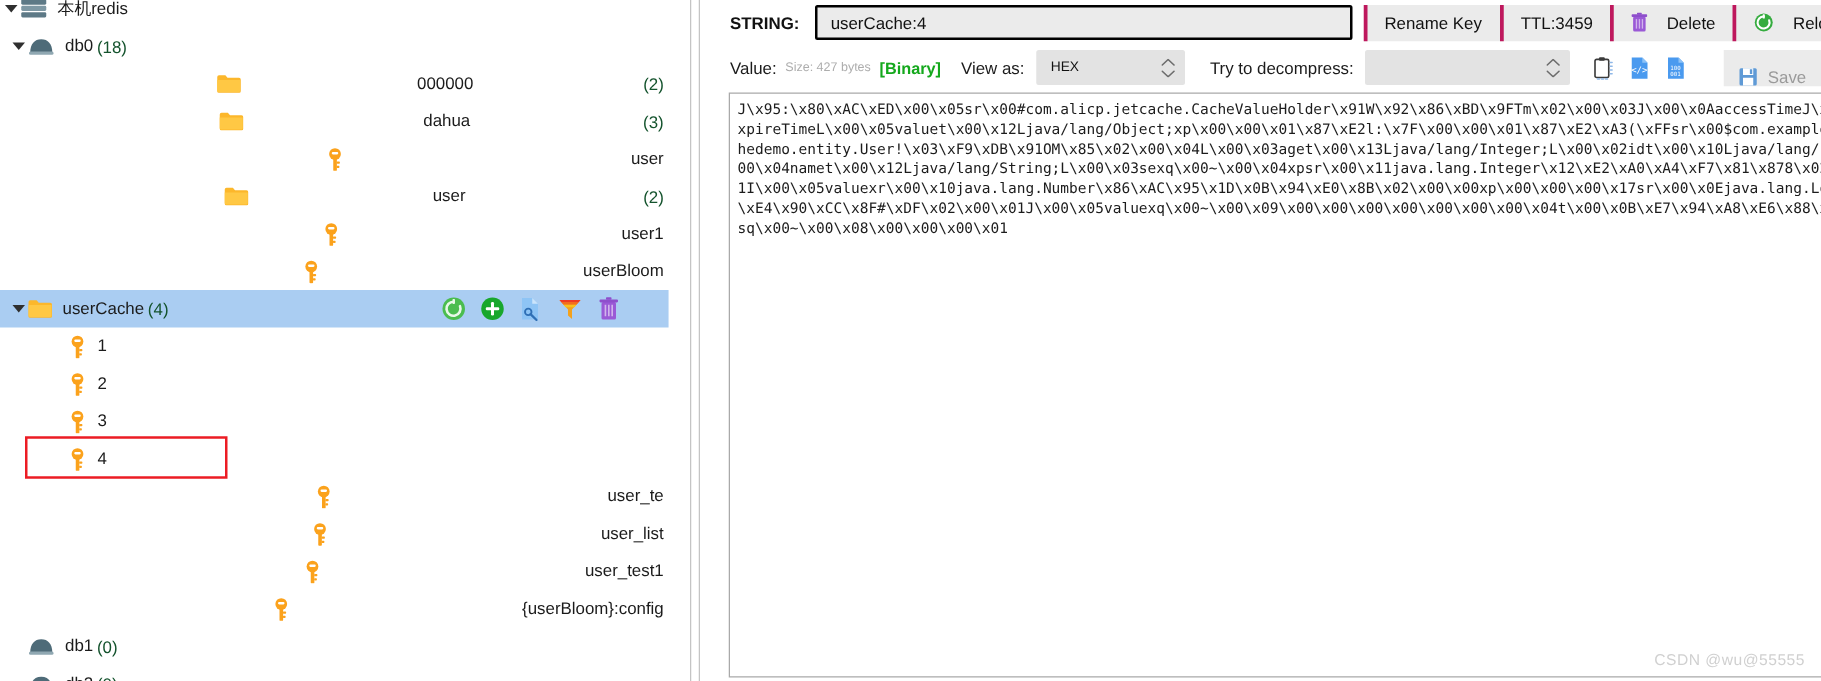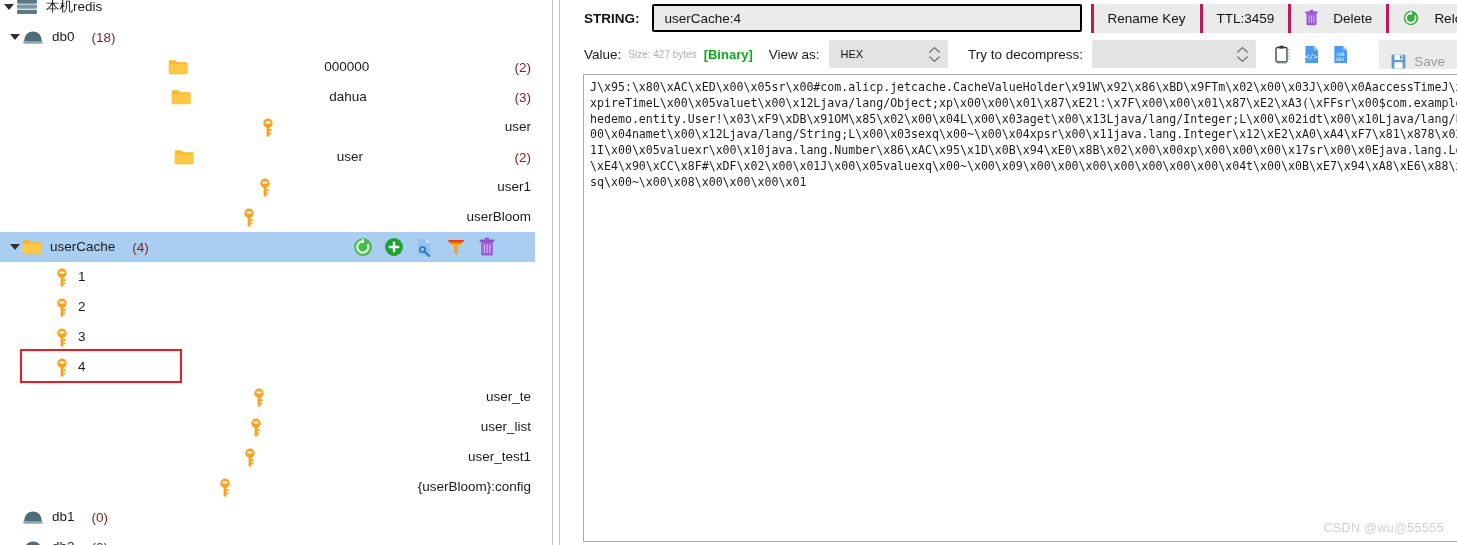--- a/index.html
+++ b/index.html
@@ -59,21 +59,21 @@
   .twisty.blank::before { content: ""; display: block; }
 
   .ico {
     flex: 0 0 auto;
     display: inline-flex;
     align-items: center;
     justify-content: center;
     margin-right: 8px;
   }
   .lbl { line-height: 1; }
-  .cnt { color: #7f1d1d; margin-left: 17px; }
+  .cnt { color: #14532d; margin-left: 3px; }
 
   
   .ind-0 { padding-left: 2px; }
   .ind-1 { padding-left: 8px; }
   .ind-2 { padding-left: 26px; justify-content: space-between; }
   .ind-3 { padding-left: 40px; }
 
   
   .svr { width: 22px; height: 18px; }
   

